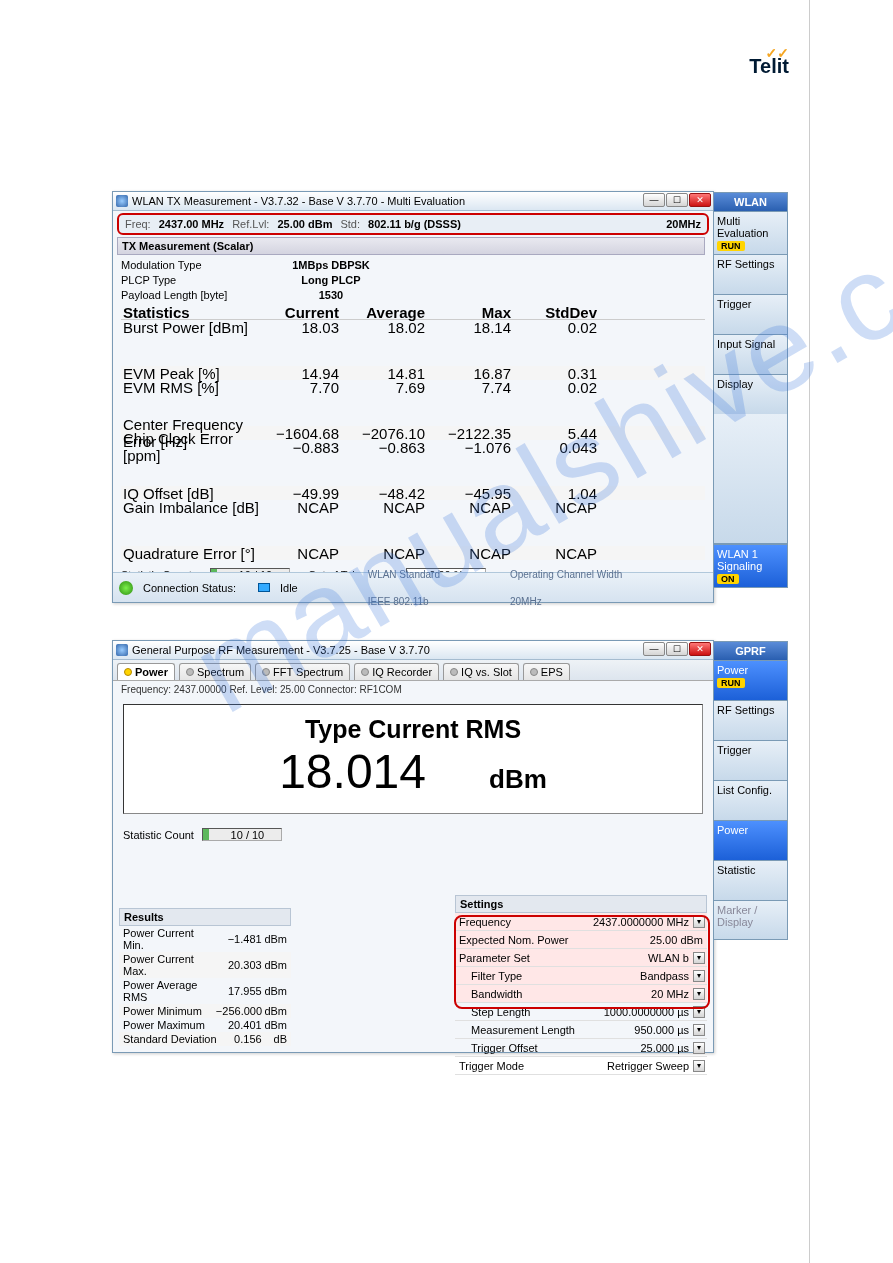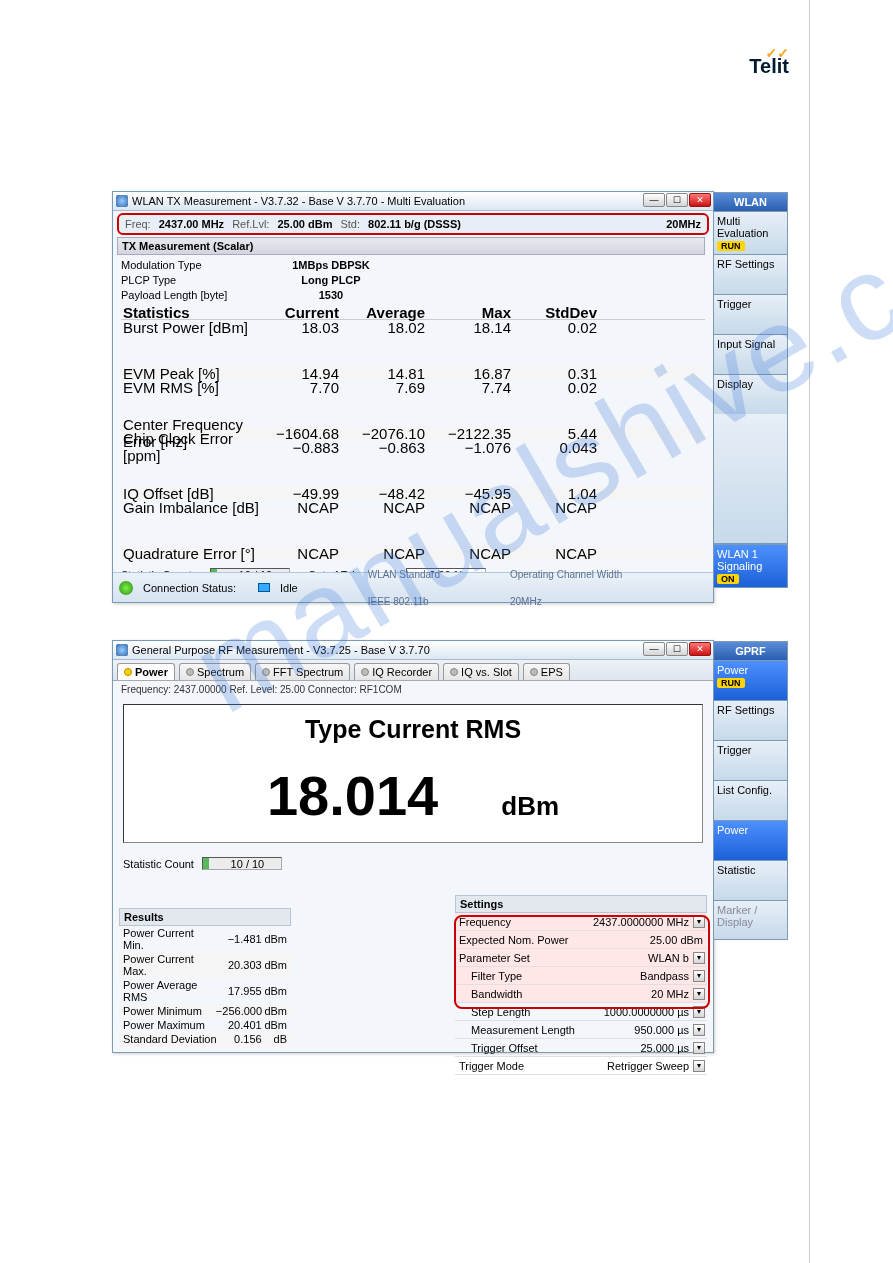--- a/index.html
+++ b/index.html
@@ -49,21 +49,21 @@
   .tolbox { width: 80px; height: 13px; border: 1px inset #aaa; background: #fff; display: inline-flex; align-items: center; justify-content: center; }
   
   .tabbar { background: linear-gradient(#eef2f6,#dde5ee); border-bottom: 1px solid #aaa; padding: 3px 4px 0 4px; display: flex; gap: 4px; font-size: 11px; }
   .tab { padding: 2px 6px; border: 1px solid #999; border-bottom: none; background: linear-gradient(#f7f7f7,#e5e5e5); border-radius: 3px 3px 0 0; display: flex; align-items: center; gap: 3px; }
   .tab.active { background: #fff; font-weight: bold; }
   .tdot { width: 8px; height: 8px; border-radius: 50%; background: #bbb; border: 1px solid #888; }
   .tdot.on { background: #ffd400; border-color: #b58900; }
   .substat { font-size: 10px; padding: 3px 8px; color: #333; }
   .bigpanel { margin: 6px 10px 0 10px; background: #fff; border: 1px inset #888; padding: 10px 0 14px 0; text-align: center; }
   .bigtitle { font-size: 25px; font-weight: bold; }
-  .bigval { font-size: 56px; font-weight: bold; display: inline-block; margin-top: 19px; }
+  .bigval { font-size: 48px; font-weight: normal; display: inline-block; margin-top: 0; }
   .bigunit { font-size: 26px; font-weight: bold; display: inline-block; margin-left: 60px; }
   .statrow2 { display: flex; align-items: center; margin: 14px 10px 0 10px; font-size: 11px; gap: 8px; }
   
   .lowgrid { position: absolute; bottom: 6px; left: 6px; width: 172px; font-size: 11px; }
   .lowgrid .ghdr { font-weight: bold; background: #e3e8ef; border: 1px solid #b8c5d4; padding: 2px 4px; }
   .lowgrid .grow { display: flex; padding: 1px 4px; align-items: center; }
   .lowgrid .grow:nth-child(odd) { background: #f5f5f5; }
   .lowgrid .glabel { width: 96px; }
   .lowgrid .gval { width: 46px; text-align: right; }
   .lowgrid .gunit { width: 26px; text-align: right; }

